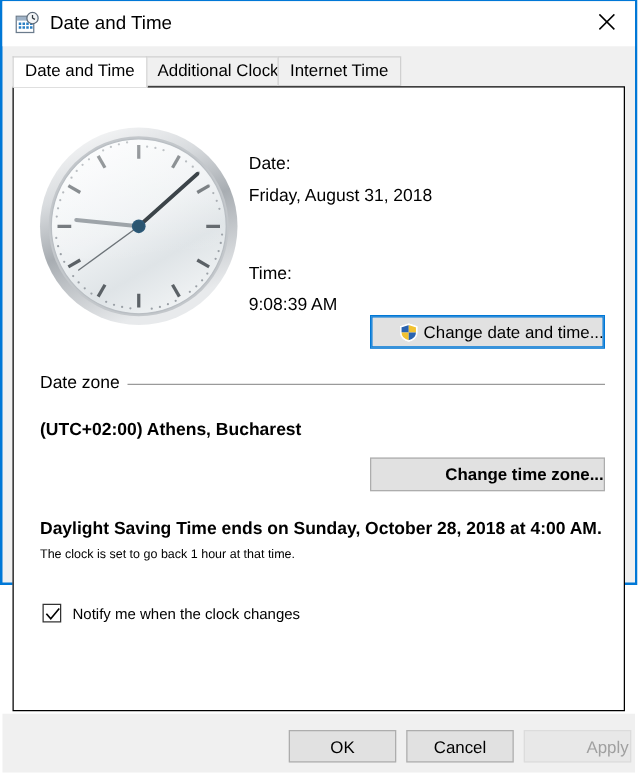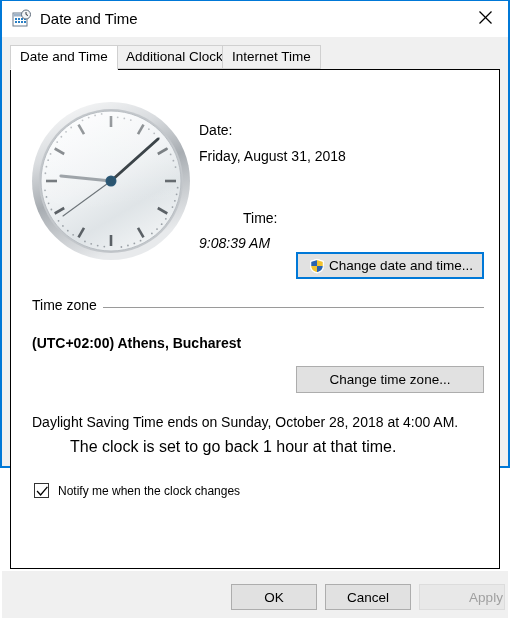--- a/index.html
+++ b/index.html
@@ -120,35 +120,35 @@
 
   
   .field-label {
     position: absolute;
     font-size: 14px;
     color: #000000;
     white-space: nowrap;
   }
   #date-label  { left: 188px; top: 52px; }
   #date-value  { left: 188px; top: 78px; }
-  #time-label  { left: 188px; top: 140px; margin-left: 44px; }
-  #time-value  { left: 188px; top: 165px; font-style: italic; }
+  #time-label  { left: 188px; top: 140px; }
+  #time-value  { left: 188px; top: 165px; }
 
   
   .btn {
     position: absolute;
     box-sizing: border-box;
     background: #e1e1e1;
     border: 1px solid #adadad;
     font-family: "Liberation Sans", sans-serif;
     font-size: 13.5px;
     color: #000000;
     display: flex;
     align-items: center;
-    justify-content: center;
+    justify-content: flex-end;
     cursor: default;
     white-space: nowrap;
   }
   #change-date-time-button {
     left: 285px;
     top: 182px;
     width: 188px;
     height: 27px;
     border: 1px solid #0078d7;
     outline: 1px solid #0078d7;
@@ -160,20 +160,21 @@
     width: 16px;
     height: 16px;
     margin-right: 4px;
     flex: 0 0 auto;
   }
   #change-time-zone-button {
     left: 285px;
     top: 296px;
     width: 188px;
     height: 27px;
+    font-weight: bold;
   }
 
   
   #tz-group-label {
     position: absolute;
     left: 21px;
     top: 227px;
     font-size: 14px;
     color: #000000;
     background: #ffffff;
@@ -200,29 +201,29 @@
   }
 
   
   #dst-line-1 {
     position: absolute;
     left: 21px;
     top: 344px;
     font-size: 14px;
     color: #000000;
     white-space: nowrap;
+    font-weight: bold;
   }
   #dst-line-2 {
     position: absolute;
     left: 21px;
     top: 368px;
-    font-size: 16px;
-    color: #000000;
-    white-space: nowrap;
-    margin-left: 38px;
+    font-size: 10px;
+    color: #000000;
+    white-space: nowrap;
   }
 
   
   #notify-row {
     position: absolute;
     left: 23px;
     top: 413px;
     display: flex;
     align-items: center;
     cursor: default;
@@ -457,21 +458,21 @@
             <rect x="8" y="0" width="8" height="8" fill="#f2c230"></rect>
             <rect x="0" y="8" width="8" height="8" fill="#f2c230"></rect>
             <rect x="8" y="8" width="8" height="8" fill="#2a63b0"></rect>
           </g>
           <path d="M8 1.4 L14.3 3.5 V8 C14.3 11.6 11.2 14 8 14.7 C4.8 14 1.7 11.6 1.7 8 V3.5 Z" fill="none" stroke="#ffffff" stroke-width="1.1"></path>
         </svg>
       </span>
       <span>Change date and time...</span>
     </div>
 
-    <div id="tz-group-label">Time zone</div>
+    <div id="tz-group-label">Date zone</div>
     <div id="tz-group-rule"></div>
     <div id="tz-value">(UTC+02:00) Athens, Bucharest</div>
 
     <div class="btn" id="change-time-zone-button">
       <span>Change time zone...</span>
     </div>
 
     <div id="dst-line-1">Daylight Saving Time ends on Sunday, October 28, 2018 at 4:00 AM.</div>
     <div id="dst-line-2">The clock is set to go back 1 hour at that time.</div>
 

